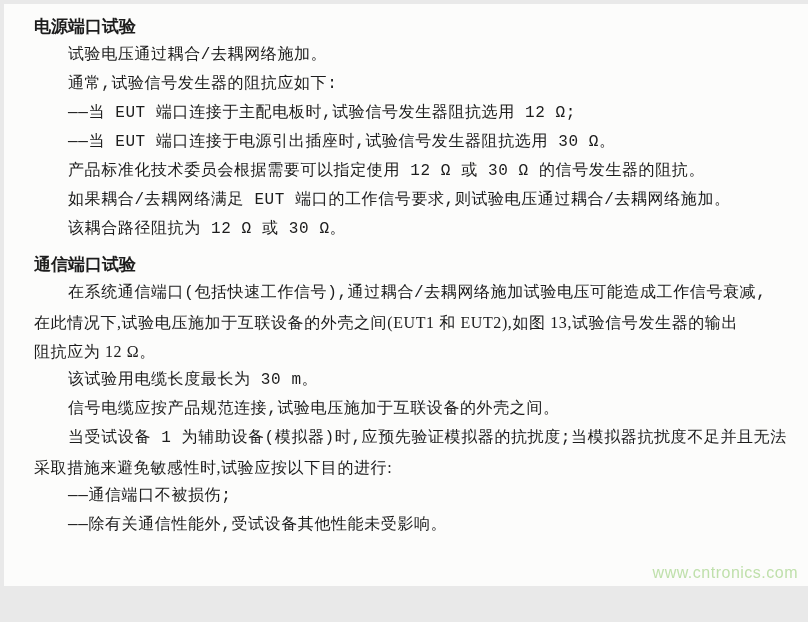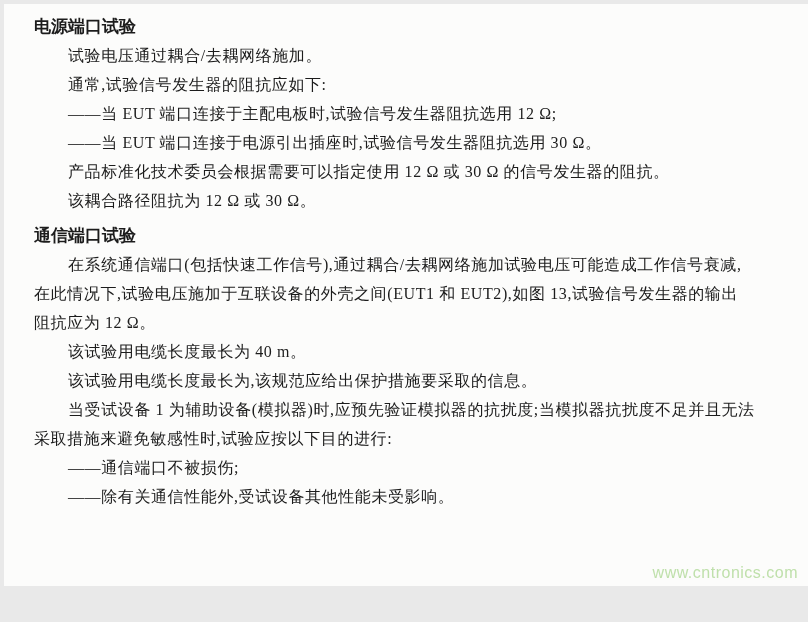--- a/index.html
+++ b/index.html
@@ -23,21 +23,21 @@
     white-space:nowrap;
   }
   .hd2{margin-top:12px;}
   .hd3{margin-top:6px;}
   .ln{
     font-size:16px;
     line-height:29px;
     letter-spacing:0.6px;
     white-space:nowrap;
   }
-  .ind{text-indent:34px;}
+  .ind{text-indent:34px;font-family:Liberation Mono, monospace;}
   .watermark{
     position:absolute;
     right:14px;bottom:4px;
     font-family:"Liberation Sans","DejaVu Sans",sans-serif;
     font-size:16px;
     color:#bfe0ab;
     letter-spacing:0.5px;
   }
 </style>
 </head>
@@ -48,30 +48,31 @@
   <section>
     <h2 class="hd hd1">电源端口试验</h2>
     <div class="ln ind">试验电压通过耦合/去耦网络施加。</div>
     <div class="ln ind">通常,试验信号发生器的阻抗应如下:</div>
     <div class="ln ind">——当 EUT 端口连接于主配电板时,试验信号发生器阻抗选用 12 Ω;</div>
     <div class="ln ind">——当 EUT 端口连接于电源引出插座时,试验信号发生器阻抗选用 30 Ω。</div>
     <div class="ln ind">产品标准化技术委员会根据需要可以指定使用 12 Ω 或 30 Ω 的信号发生器的阻抗。</div>
   </section>
 
   <section>
+    <div class="ln ind">如果耦合/去耦网络满足 EUT 端口的工作信号要求,则试验电压通过耦合/去耦网络施加。</div>
     <div class="ln ind">该耦合路径阻抗为 12 Ω 或 30 Ω。</div>
   </section>
 
   <section>
     <h2 class="hd hd3">通信端口试验</h2>
     <div class="ln ind">在系统通信端口(包括快速工作信号),通过耦合/去耦网络施加试验电压可能造成工作信号衰减,</div>
     <div class="ln">在此情况下,试验电压施加于互联设备的外壳之间(EUT1 和 EUT2),如图 13,试验信号发生器的输出</div>
     <div class="ln">阻抗应为 12 Ω。</div>
-    <div class="ln ind">该试验用电缆长度最长为 40 m。</div>
-    <div class="ln ind">该试验用电缆长度最长为,该规范应给出保护措施要采取的信息。</div>
+    <div class="ln ind">该试验用电缆长度最长为 30 m。</div>
+    <div class="ln ind">信号电缆应按产品规范连接,试验电压施加于互联设备的外壳之间。</div>
     <div class="ln ind">当受试设备 1 为辅助设备(模拟器)时,应预先验证模拟器的抗扰度;当模拟器抗扰度不足并且无法</div>
     <div class="ln">采取措施来避免敏感性时,试验应按以下目的进行:</div>
     <div class="ln ind">——通信端口不被损伤;</div>
     <div class="ln ind">——除有关通信性能外,受试设备其他性能未受影响。</div>
   </section>
 
   <div class="watermark">www.cntronics.com</div>
 
 </div>
 

